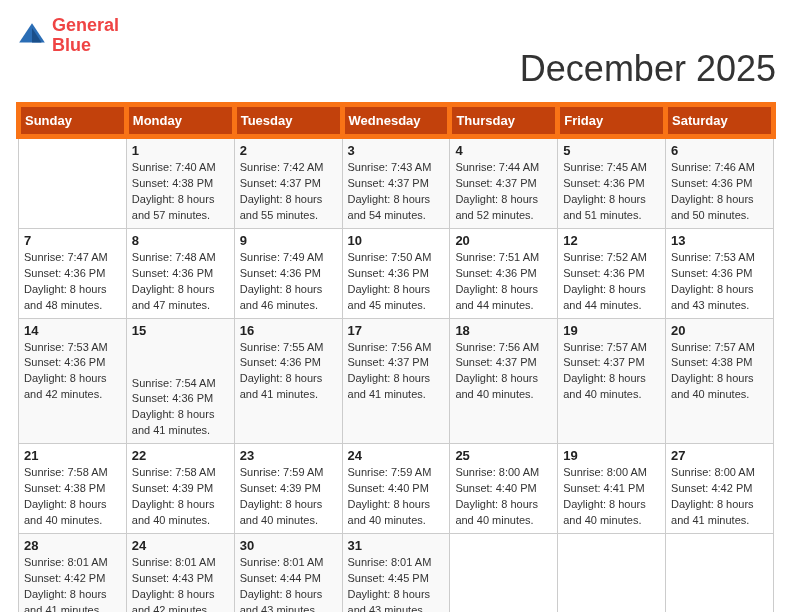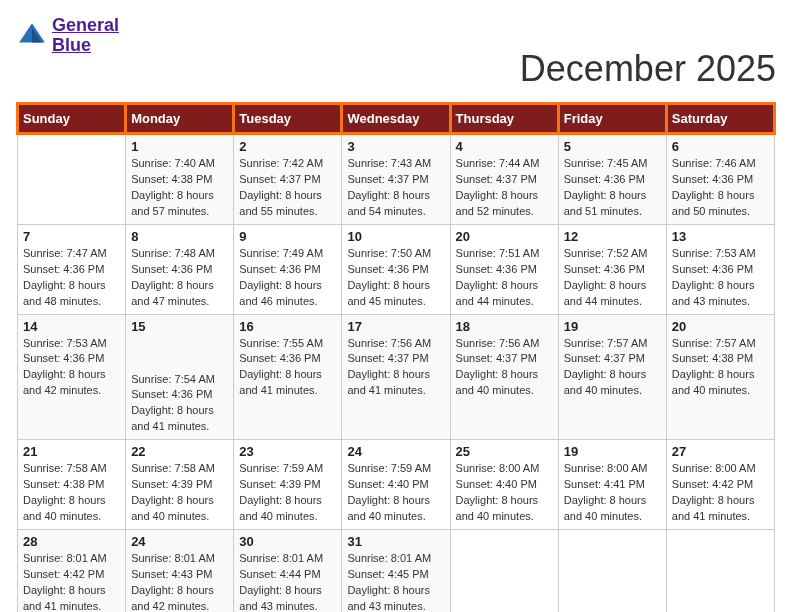--- a/index.html
+++ b/index.html
@@ -21,22 +21,21 @@
       align-items: center;
       gap: 4px;
     }
     .logo-text {
       font-size: 18px;
       font-weight: bold;
       color: #333;
       line-height: 1.1;
     }
     .logo-text span {
-      color: #4c1d95;
-      text-decoration: underline;
+      color: #ef4444;
     }
     .logo-icon {
       width: 32px;
       height: 32px;
     }
     .title-section {
       text-align: right;
       margin-top: 32px;
     }
     .month-title {
@@ -47,27 +46,27 @@
     .subtitle {
       font-size: 16px;
       color: #555;
     }
     table {
       width: 100%;
       border-collapse: collapse;
       font-size: 11px;
     }
     thead tr th {
-      background-color: #7f1d1d;
+      background-color: #c2410c;
       color: #fff;
       padding: 6px 4px;
       text-align: left;
       font-size: 13px;
       font-weight: bold;
-      border: 3px solid #f97316;
+      border: 5px solid #f97316;
     }
     tbody tr td {
       border: 1px solid #ccc;
       vertical-align: top;
       padding: 4px 5px;
       width: calc(100% / 7);
       min-height: 80px;
       background: #fff;
     }
     tbody tr:nth-child(odd) td {

